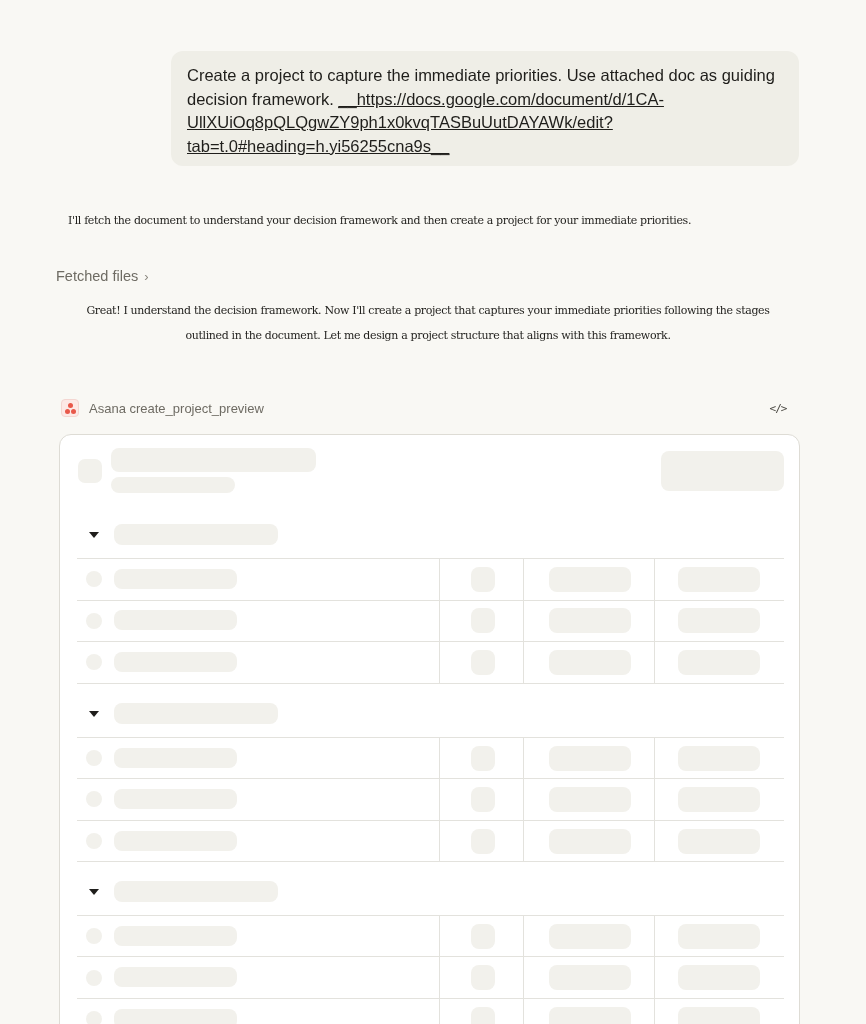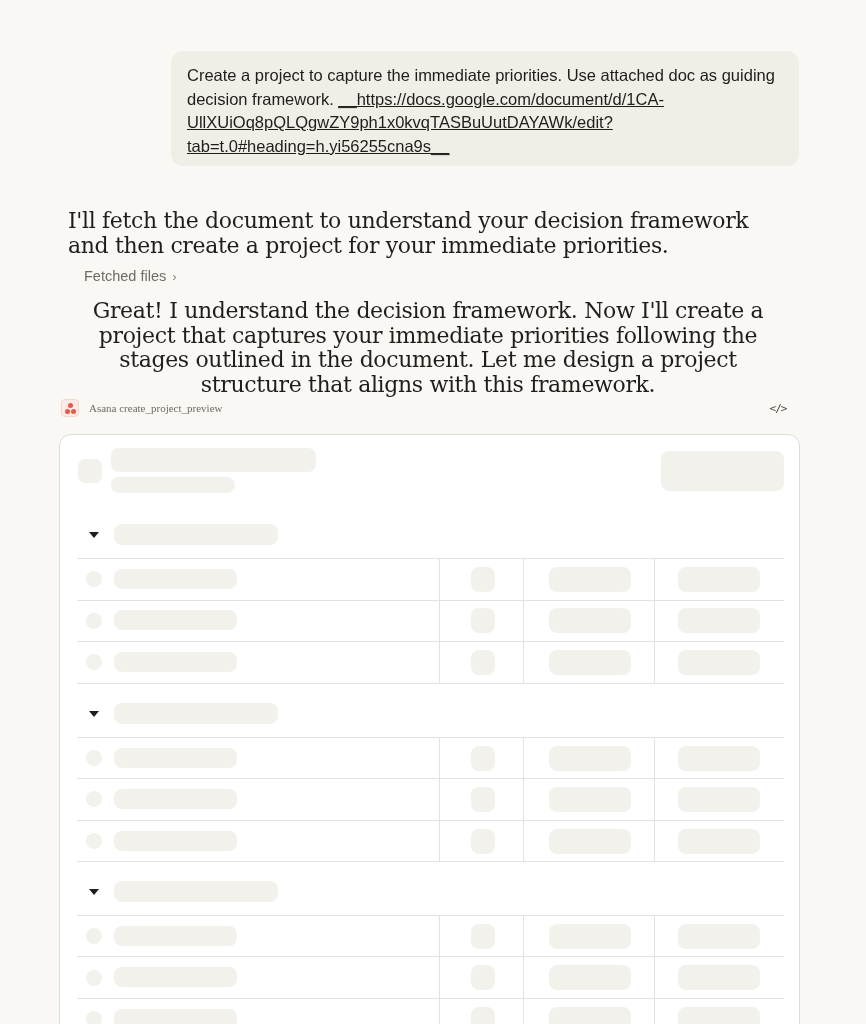--- a/index.html
+++ b/index.html
@@ -14,47 +14,47 @@
       padding: 13px 16px 0 16px;
       font-family: "Liberation Sans", sans-serif;
       font-size: 16.5px; line-height: 23.5px; color: #1f1e1b;
     }
     .user-bubble a {
       color: #1f1e1b; text-decoration: underline;
     }
     .assistant-text {
       position: absolute; left: 68px; width: 720px;
       font-family: "DejaVu Serif", "Liberation Serif", serif;
-      font-size: 22px; line-height: 24.5px; color: #1f1e1b;
+      font-size: 11px; line-height: 24.5px; color: #1f1e1b;
       letter-spacing: -0.35px;
     }
     #msg1 { top: 209px; }
     #msg2 { top: 299px; text-align: center; }
     .fetched {
-      position: absolute; left: 84px; top: 268px;
+      position: absolute; left: 56px; top: 268px;
       font-family: "Liberation Sans", sans-serif;
       font-size: 14.5px; color: #6e6b63; cursor: pointer;
       display: flex; align-items: center; gap: 6px;
     }
     .fetched .chev { font-size: 13px; color: #8a877f; }
     .tool-header {
       position: absolute; left: 60px; top: 396px; width: 740px; height: 24px;
       display: flex; align-items: center;
     }
     .asana-logo {
       width: 18px; height: 18px; border-radius: 4px; background: #fde9e6;
       border: 1px solid #f4d6d1; position: relative; margin-left: 1px;
     }
     .asana-logo i {
       position: absolute; width: 5px; height: 5px; border-radius: 50%; background: #e8584a;
     }
     .tool-title {
       margin-left: 10px;
-      font-family: Liberation Serif, serif;
-      font-size: 11px; color: #6e6b63;
+      font-family: Liberation Sans, sans-serif;
+      font-size: 13px; color: #6e6b63;
     }
     .code-btn {
       position: absolute; right: 8px; top: 0;
       font-family: "DejaVu Sans Mono", monospace; font-size: 11px; color: #4a4842;
       width: 28px; height: 24px; display: flex; align-items: center; justify-content: center;
       cursor: pointer; letter-spacing: -1px;
     }
     .card {
       position: absolute; left: 59px; top: 434px; width: 741px; height: 620px;
       background: #ffffff; border: 1px solid #dedcd5; border-radius: 12px;

